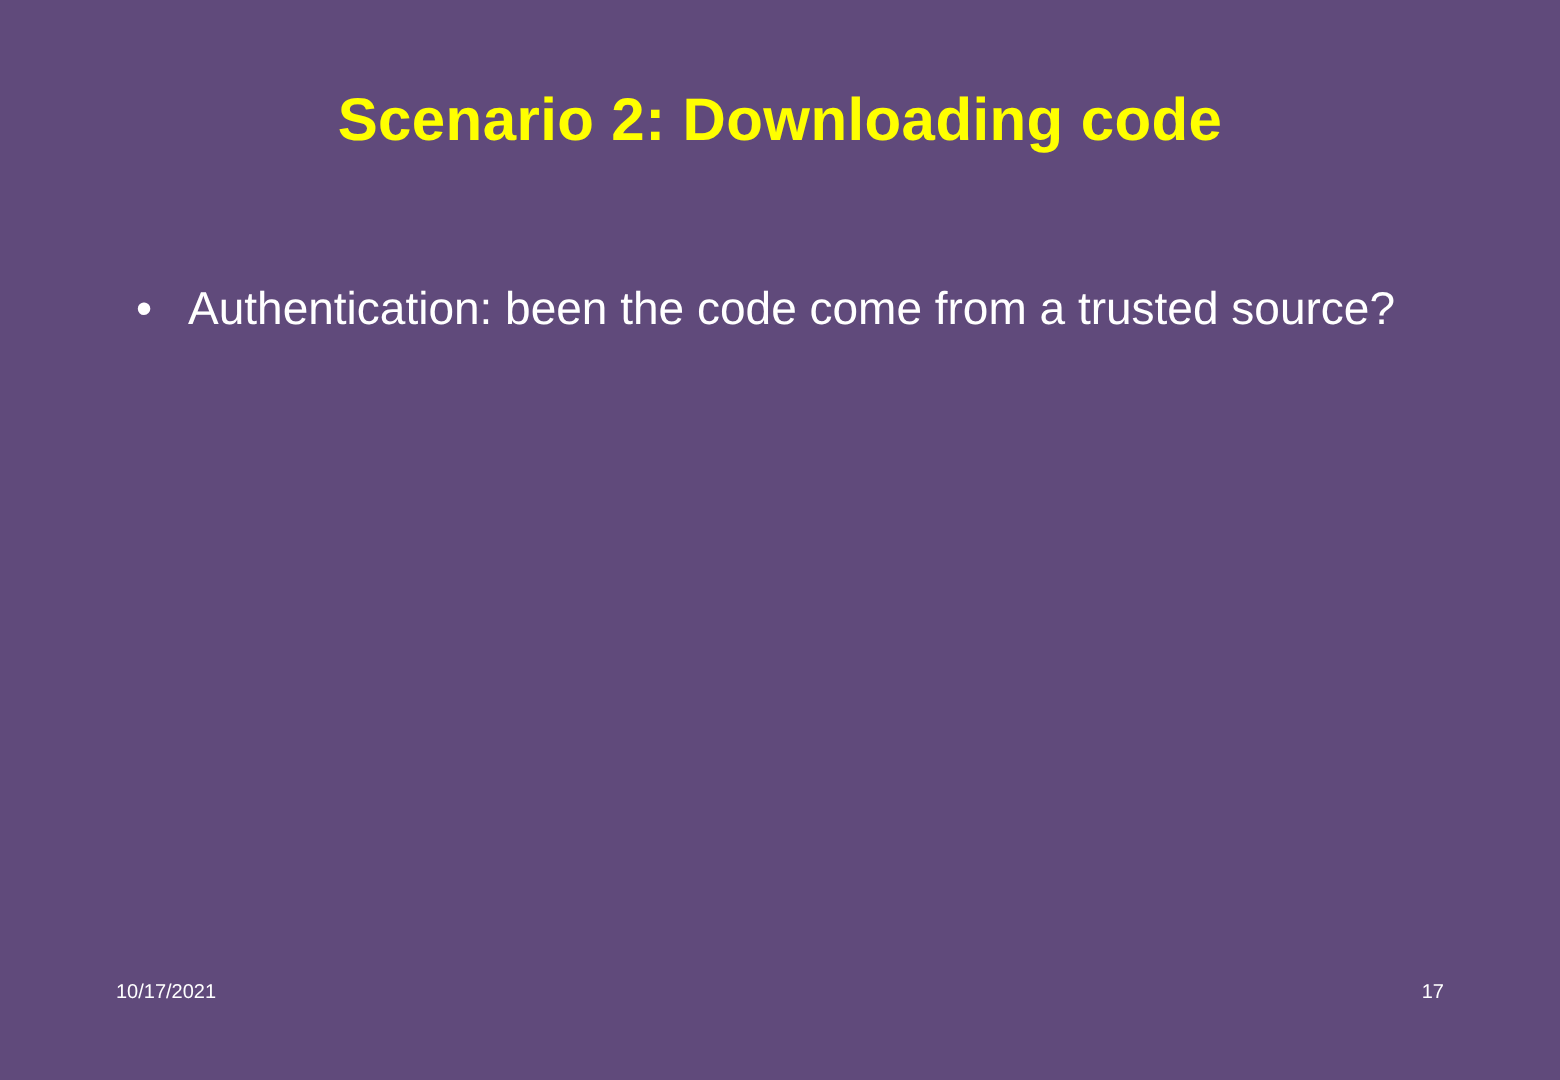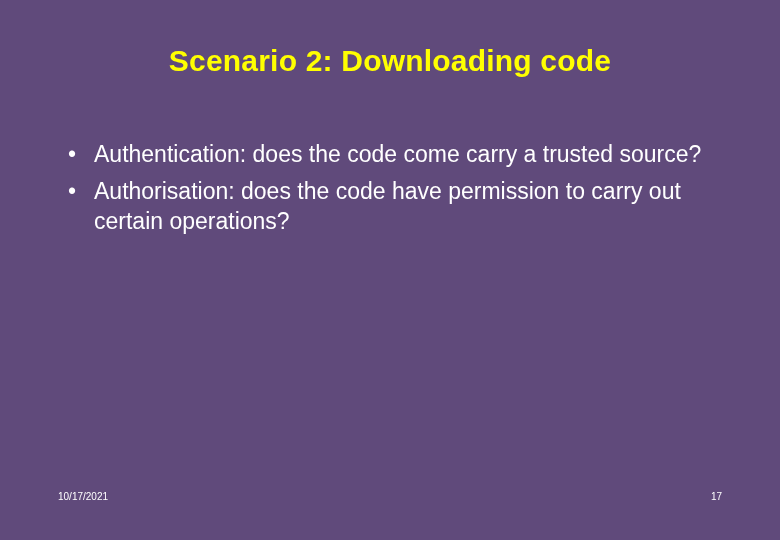--- a/index.html
+++ b/index.html
@@ -64,24 +64,21 @@
   .footer .right { text-align: center; }
 </style>
 </head>
 <body>
 
 <div class="slide">
   <h1 class="title">Scenario 2: Downloading code</h1>
 
   <ul class="bullets">
     <li>
-      <span class="term">Authentication</span><span>: does the code come carry a trusted source?</span>
-    </li>
-    <li>
-      <span class="term">Authorisation</span><span>: does the code have permission to carry out certain operations?</span>
+      <span class="term">Authentication</span><span>: been the code come from a trusted source?</span>
     </li>
   </ul>
 
   <div class="footer">
     <span class="left">10/17/2021</span>
     <span class="right">17</span>
   </div>
 </div>
 
 </body></html>

